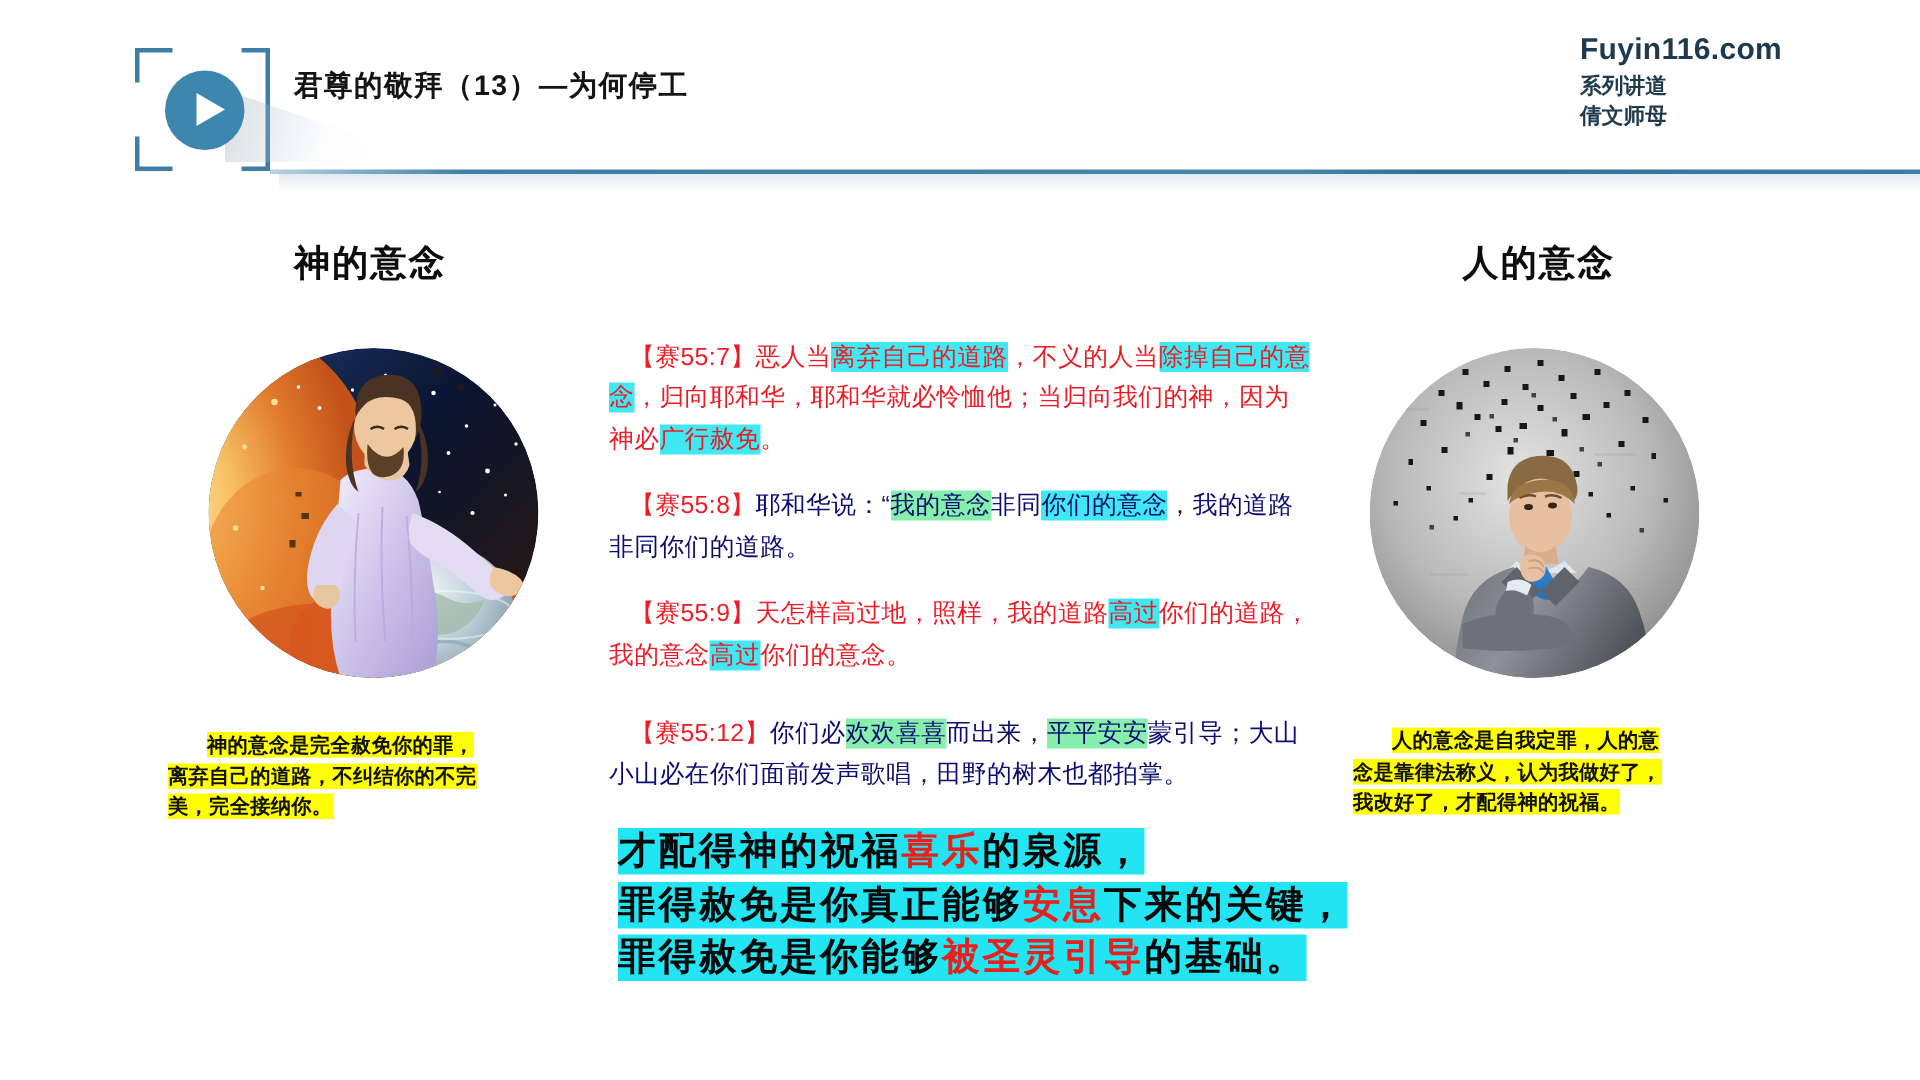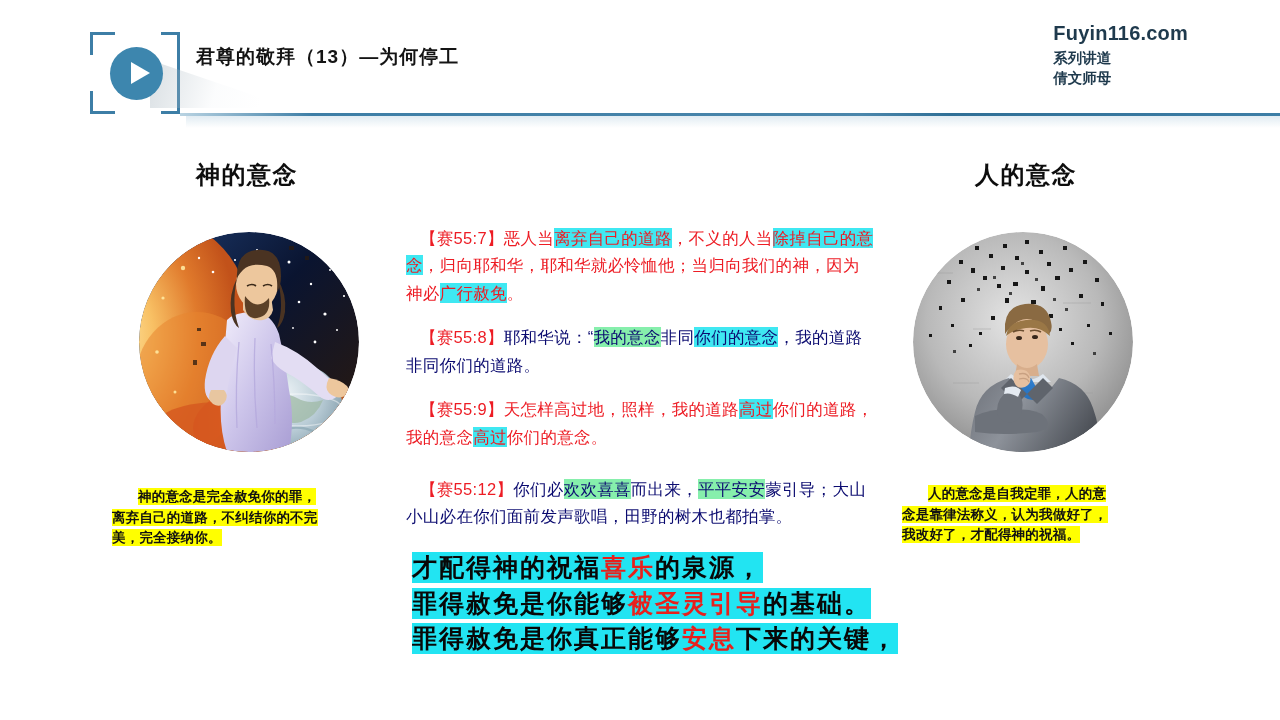--- a/index.html
+++ b/index.html
@@ -493,15 +493,15 @@
 
 <div class="scripture" id="scripture-block">
     <p class="verse red"><span class="vlabel">【赛55:7】</span><span class="body"><span>恶人当</span><span class="cy">离弃自己的道路</span><span>，不义的人当</span><span class="cy">除掉自己的意念</span><span>，归向耶和华，耶和华就必怜恤他；当归向我们的神，因为神必</span><span class="cy">广行赦免</span><span>。</span></span></p>
     <p class="verse dark"><span class="vlabel">【赛55:8】</span><span class="body"><span>耶和华说：“</span><span class="cy-bright">我的意念</span><span>非同</span><span class="cy">你们的意念</span><span>，我的道路非同你们的道路。</span></span></p>
     <p class="verse red"><span class="vlabel">【赛55:9】</span><span class="body"><span>天怎样高过地，照样，我的道路</span><span class="cy">高过</span><span>你们的道路，我的意念</span><span class="cy">高过</span><span>你们的意念。</span></span></p>
     <p class="verse dark verse-12"><span class="vlabel">【赛55:12】</span><span class="body"><span>你们必</span><span class="cy-bright">欢欢喜喜</span><span>而出来，</span><span class="cy-bright">平平安安</span><span>蒙引导；大山小山必在你们面前发声歌唱，田野的树木也都拍掌。</span></span></p>
   </div>
 
 <div class="conclusion" id="conclusion-block">
     <div class="line"><span class="cy"><span>才配得神的祝福</span><span class="kw">喜乐</span><span>的泉源，</span></span></div>
+    <div class="line"><span class="cy"><span>罪得赦免是你真正能够</span><span class="kw">安息</span><span>下来的关键，</span></span></div>
     <div class="line"><span class="cy"><span>罪得赦免是你能够</span><span class="kw">被圣灵引导</span><span>的基础。</span></span></div>
-    <div class="line"><span class="cy"><span>罪得赦免是你真正能够</span><span class="kw">安息</span><span>下来的关键，</span></span></div>
   </div>
 
 </body></html>

